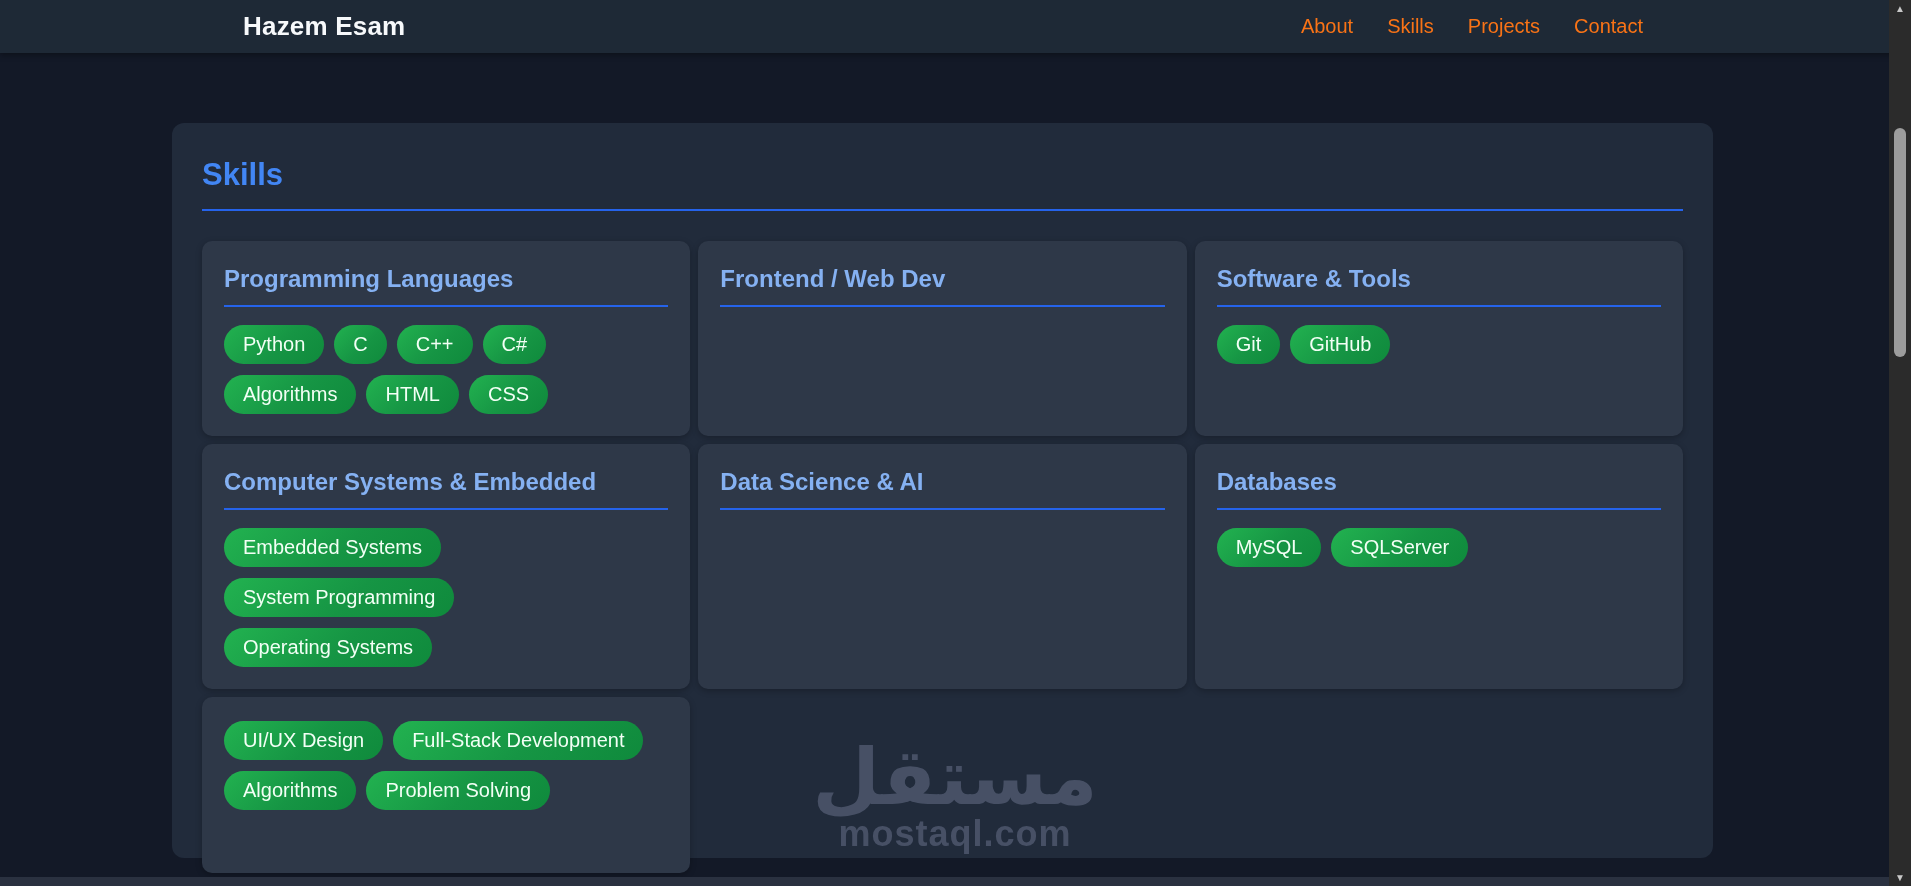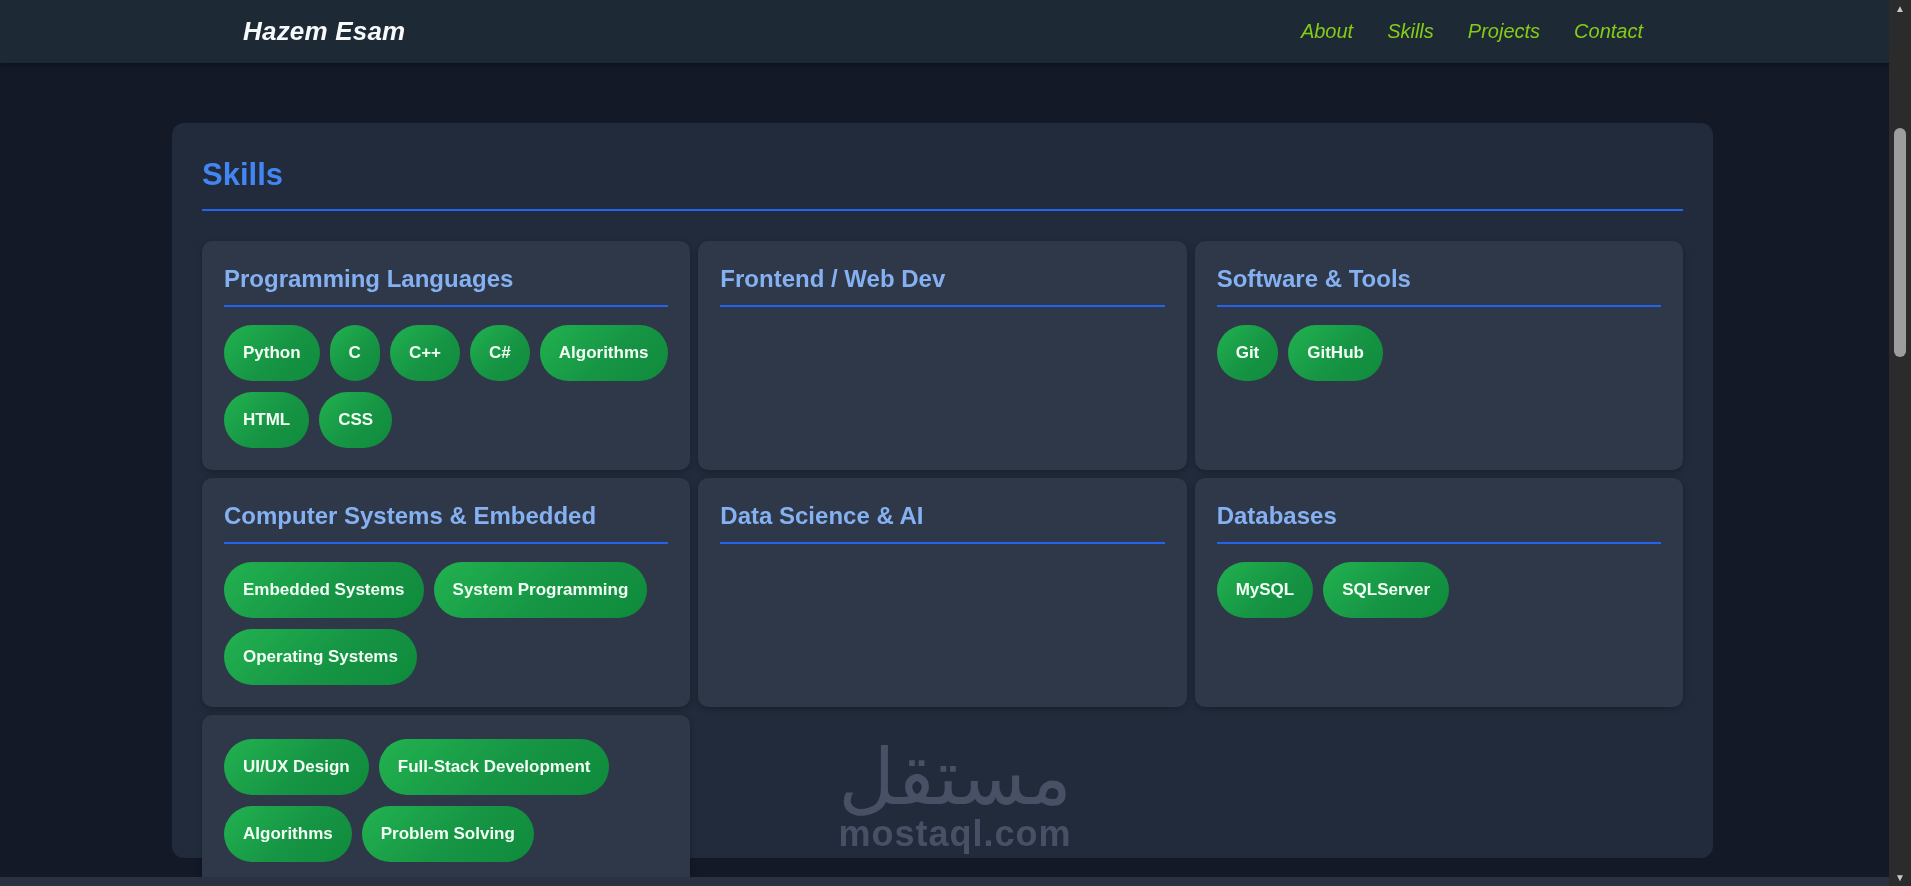--- a/index.html
+++ b/index.html
@@ -7,35 +7,34 @@
     width: 1911px; height: 886px;
     overflow: hidden;
     font-family: "Liberation Sans", sans-serif;
     background: #131927;
   }
   .viewport { position: relative; width: 1911px; height: 886px; }
 
   
   .navbar {
     position: absolute; top: 0; left: 0; right: 0;
-    height: 63px;
+    height: 53px;
     background: #1e2936;
     display: flex; align-items: center; justify-content: space-between;
     padding: 0 268px 0 243px;
     box-shadow: 0 2px 6px rgba(0,0,0,0.35);
     z-index: 5;
-    font-style: italic;
   }
   .brand {
     color: #f7f9fb; font-size: 26px; font-weight: bold;
     letter-spacing: 0.2px; cursor: pointer;
   }
   .nav-links { display: flex; align-items: center; gap: 34px; }
   .nav-link {
-    color: #84cc16; font-size: 20px; cursor: pointer;
+    color: #f97316; font-size: 20px; cursor: pointer;
   }
 
   
   .skills-section {
     position: absolute;
     left: 172px; top: 123px;
     width: 1541px; height: 735px;
     background: #212b3b;
     border-radius: 12px;
     padding: 34px 30px 30px 30px;
@@ -67,40 +66,39 @@
     font-size: 24px; font-weight: 600;
     padding-bottom: 12px;
     border-bottom: 2px solid #2563eb;
     margin-bottom: 18px;
   }
   .badges { display: flex; flex-wrap: wrap; gap: 11px 10px; }
   .badge {
     display: inline-block;
     background: linear-gradient(135deg, #22b250 0%, #169544 55%, #0f8a3c 100%);
     color: #f2fff5;
-    font-size: 17px;
-    padding: 18px 19px;
+    font-size: 20px;
+    padding: 8px 19px;
     border-radius: 999px;
     white-space: nowrap;
-    font-weight: bold;
   }
 
   
   .watermark {
     position: absolute;
     left: 955px; top: 738px;
     transform: translateX(-50%);
     text-align: center;
     color: #5f6880;
     opacity: 0.62;
     z-index: 3;
     pointer-events: none;
     line-height: 1;
   }
-  .watermark-ar { font-size: 78px; font-weight: normal; font-family: "DejaVu Sans", sans-serif; }
+  .watermark-ar { font-size: 78px; font-weight: bold; font-family: "DejaVu Sans", sans-serif; }
   .watermark-domain { font-size: 36px; font-weight: bold; letter-spacing: 1px; }
 
   
   .footer-strip {
     position: absolute; left: 0; right: 22px; bottom: 0;
     height: 9px; background: #2a3140; z-index: 2;
   }
 
   
   .scrollbar {

